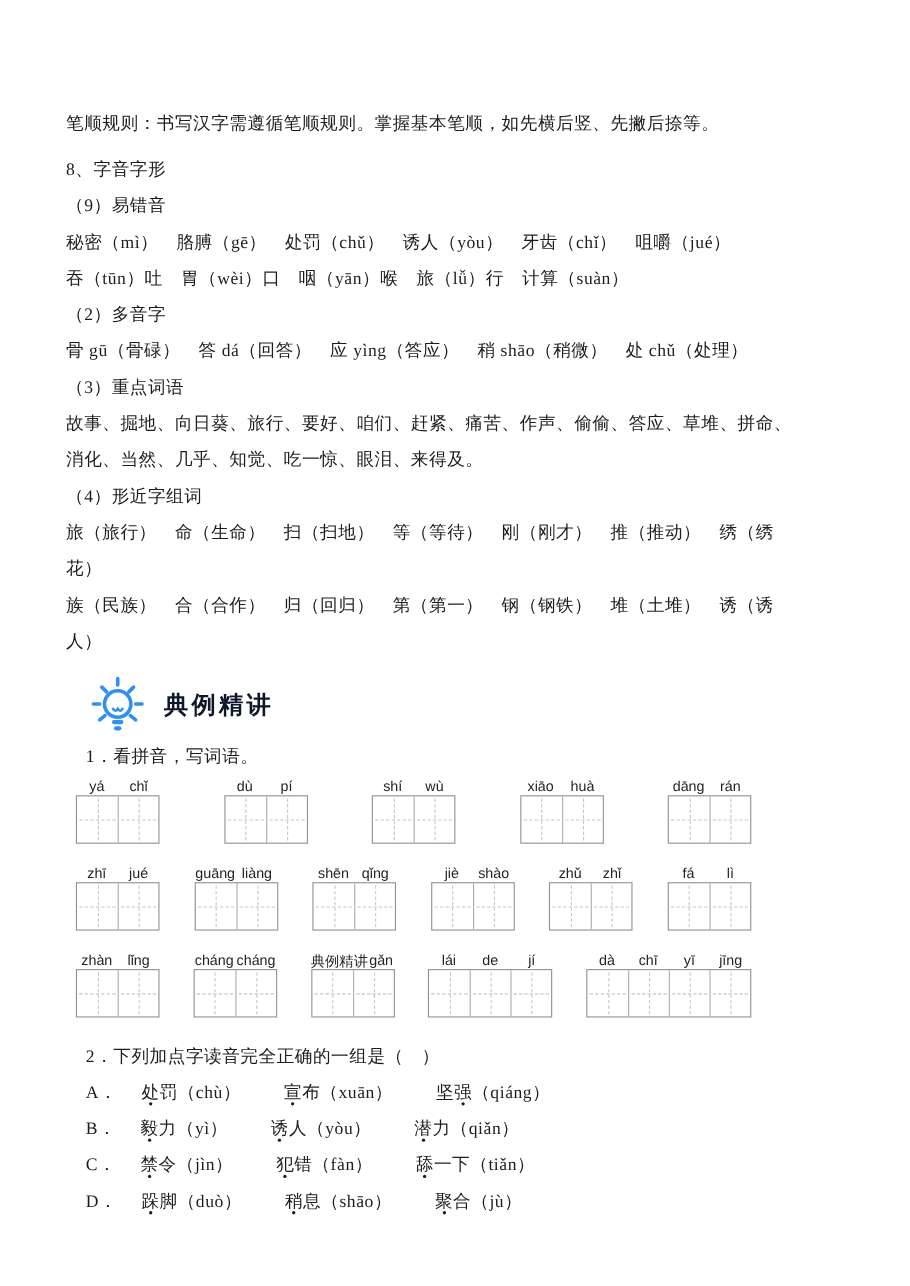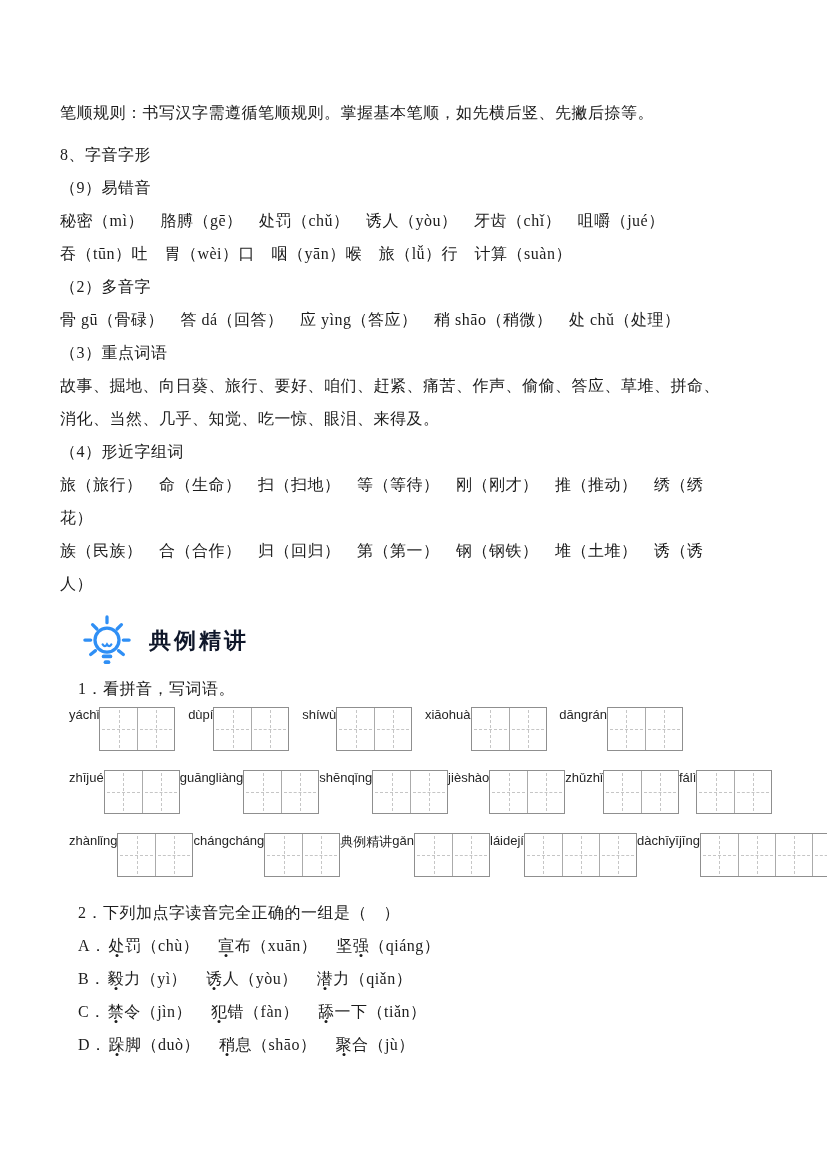--- a/index.html
+++ b/index.html
@@ -46,21 +46,21 @@
   
   .q1-line { line-height: 30px; }
 
   
   .grid-section { margin-top: 3px; margin-left: 9px; width: 614px; }
   .grid-row {
     display: flex;
     justify-content: space-between;
     margin-bottom: 19px;
   }
-  .pinyin-group { display: flex; }
+  .pinyin-group { display: flex; flex-direction: column; }
   .py-row { display: flex; height: 16px; }
   .py {
     flex: 1 0 0;
     text-align: center;
     font-family: "Liberation Sans", "DejaVu Sans", sans-serif;
     font-size: 13px;
     color: #242424;
     white-space: nowrap;
   }
   .box-row {
@@ -76,21 +76,21 @@
   }
   .cell::after {
     content: ""; position: absolute; top: 50%; left: 2px; right: 2px;
     border-top: 1px dashed #c6c6c6;
   }
 
   
   .q2-line { margin-top: 9px; }
   .option-line { font-size: 16px; line-height: 33px; letter-spacing: 0.5px; }
   .opt-label { margin-right: 2px; }
-  .opt-item { margin-right: 19px; }
+  .opt-item { margin-right: 19px; margin-left: 20px; }
   .dotted { position: relative; }
   .dotted::after {
     content: ""; position: absolute; left: 50%; bottom: -3px;
     width: 3px; height: 3px; border-radius: 50%;
     background: #1c1c1c; transform: translateX(-50%);
   }
 
   .footer {
     position: absolute;
     left: 0; right: 0; top: 1115px;

